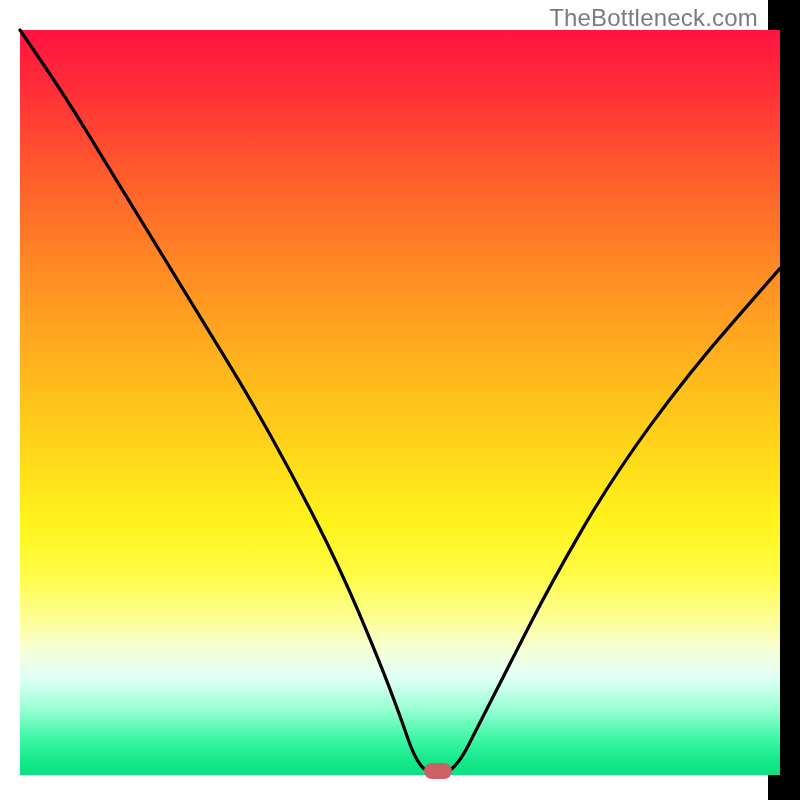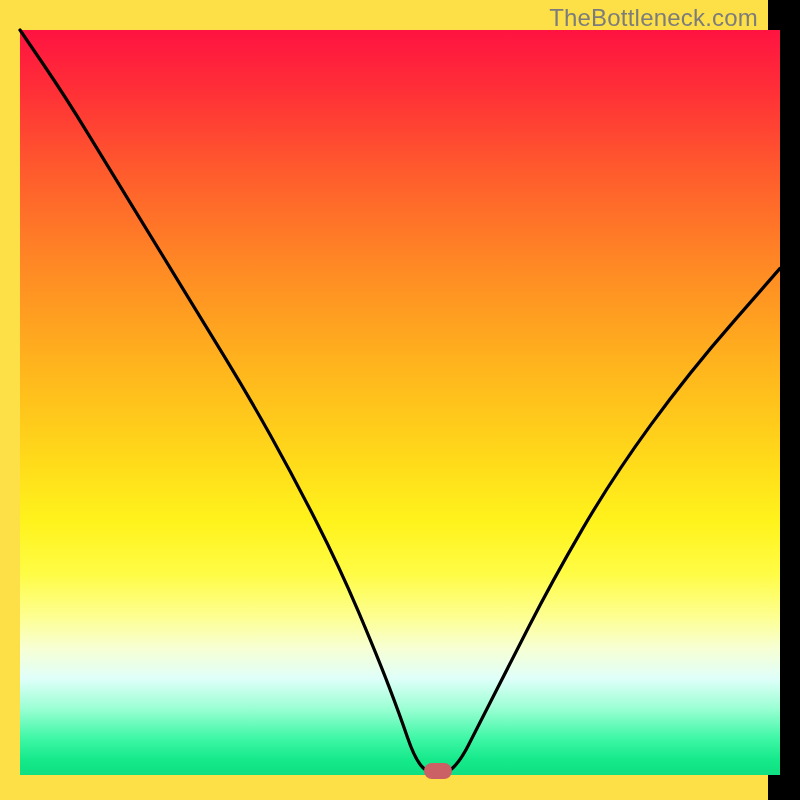--- a/index.html
+++ b/index.html
@@ -8,21 +8,21 @@
     width: 800px;
     height: 800px;
     background: #000;
     overflow: hidden;
     font-family: Arial, Helvetica, sans-serif;
   }
   .frame {
     position: relative;
     width: 768px;
     height: 800px;
-    background: #fde047;
+    background: #ffffff;
   }
   .attribution {
     position: absolute;
     top: 4px;
     right: 10px;
     color: #7c7c7c;
     font-size: 24px;
     font-weight: 500;
     letter-spacing: 0.2px;
     z-index: 10;

